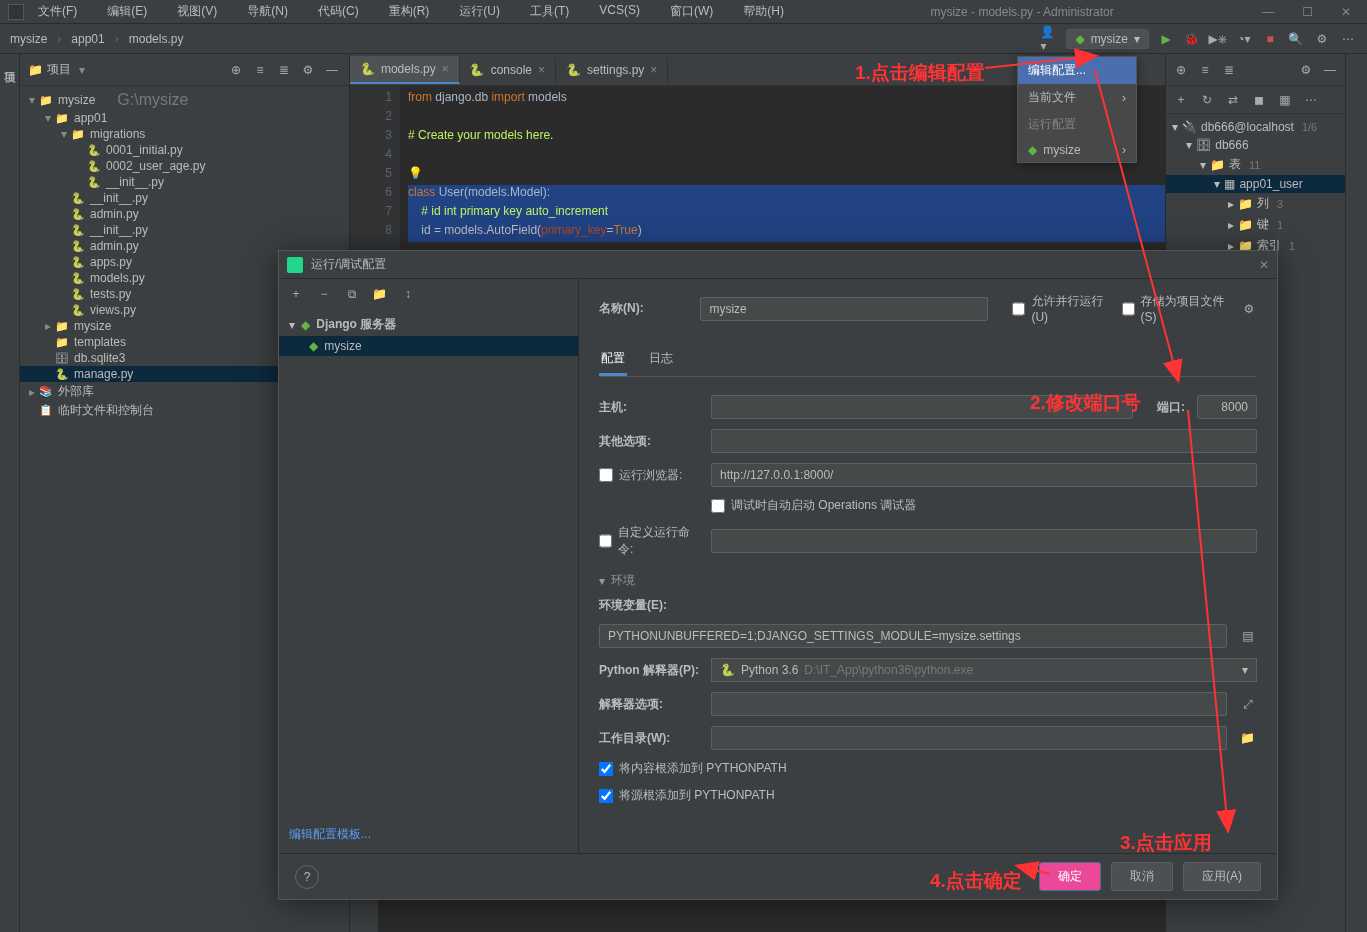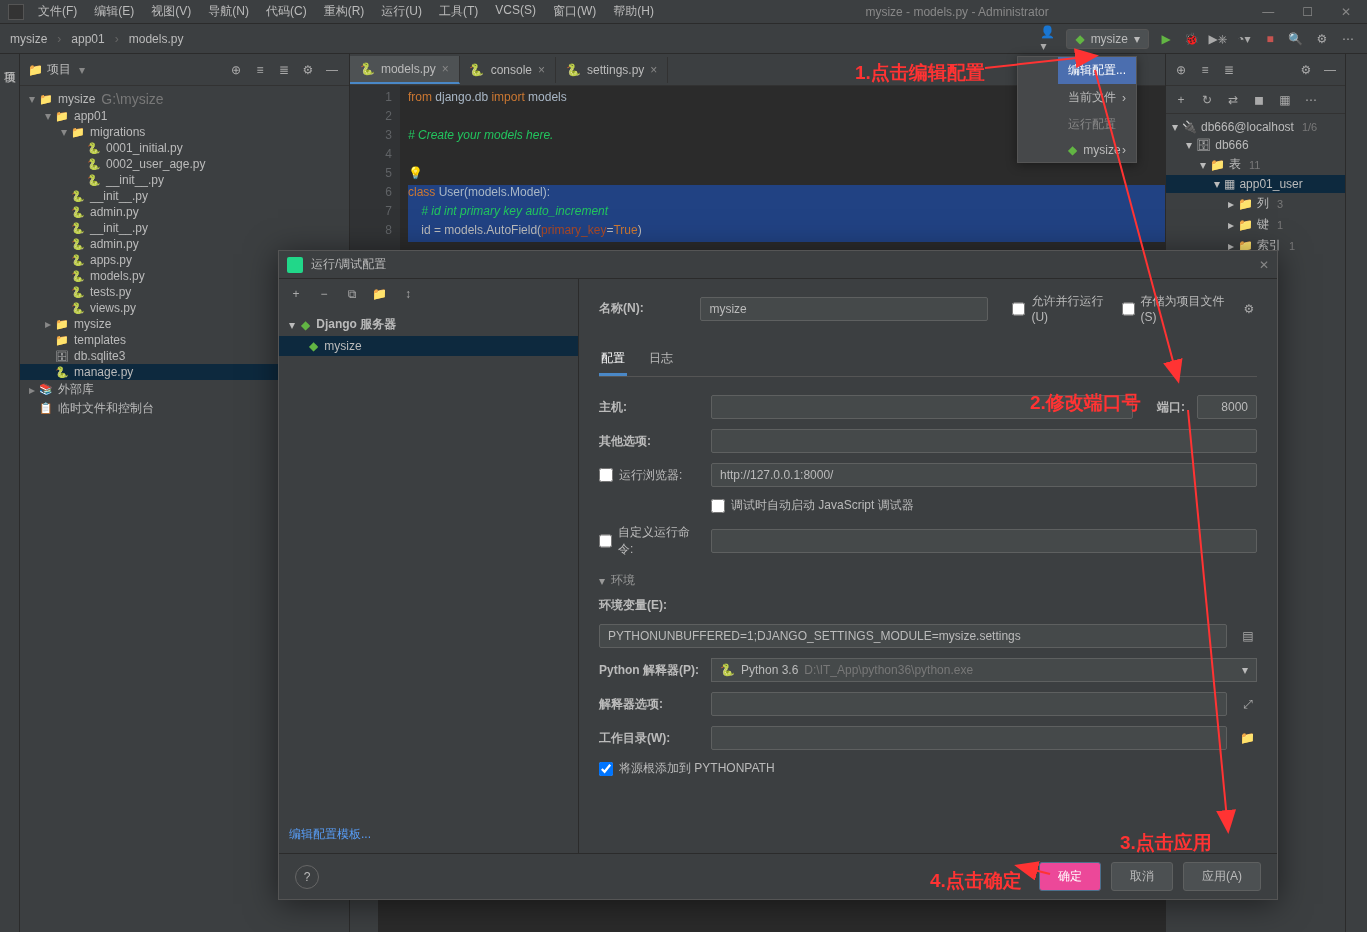--- a/index.html
+++ b/index.html
@@ -1,19 +1,19 @@
 <!DOCTYPE html>
 <html><head>
 <meta charset="utf-8">
 <style>
 *{margin:0;padding:0;box-sizing:border-box;font-family:"Segoe UI",Arial,sans-serif;font-size:12px;}
 body{background:#3c3f41;color:#bbb;width:1367px;height:932px;overflow:hidden;position:relative;}
 .titlebar{height:24px;background:#3c3f41;display:flex;align-items:center;padding:0 8px;border-bottom:1px solid #2b2b2b;}
 .titlebar .logo{width:16px;height:16px;background:#333;border:1px solid #555;margin-right:8px;}
-.titlebar .menu{display:flex;gap:5px;}
+.titlebar .menu{display:flex;gap:18px;}
 .titlebar .menu span{padding:2px 6px;cursor:pointer;}
 .titlebar .title{flex:1;text-align:center;color:#888;}
 .titlebar .win-controls{display:flex;gap:12px;color:#888;}
 .titlebar .win-controls span{padding:4px 8px;}
 .breadcrumb{height:30px;background:#3c3f41;display:flex;align-items:center;padding:0 10px;border-bottom:1px solid #2b2b2b;}
 .breadcrumb .crumb{display:flex;align-items:center;gap:4px;}
 .breadcrumb .sep{margin:0 6px;color:#666;}
 .breadcrumb .right{margin-left:auto;display:flex;align-items:center;gap:8px;}
 .breadcrumb .runconf{background:#4c5052;border:1px solid #555;padding:2px 8px;border-radius:3px;display:flex;align-items:center;gap:6px;}
 .icon-btn{width:18px;height:18px;display:inline-flex;align-items:center;justify-content:center;cursor:pointer;color:#aaa;}
@@ -21,33 +21,33 @@
 .left-gutter{width:20px;background:#3c3f41;border-right:1px solid #2b2b2b;display:flex;flex-direction:column;align-items:center;gap:8px;padding-top:8px;}
 .proj-header{height:32px;background:#3c3f41;display:flex;align-items:center;padding:0 8px;border-bottom:1px solid #323232;}
 .proj-header .label{display:flex;align-items:center;gap:4px;}
 .proj-header .tbtns{margin-left:auto;display:flex;gap:6px;}
 .left-panel{width:330px;background:#3c3f41;border-right:1px solid #2b2b2b;display:flex;flex-direction:column;}
 .tree{flex:1;overflow:auto;padding:4px 0;font-size:12px;}
 .tree-item{display:flex;align-items:center;padding:1px 4px;white-space:nowrap;cursor:pointer;}
 .tree-item.selected{background:#0d293e;}
 .tree-item .arrow{width:12px;display:inline-block;text-align:center;color:#888;}
 .tree-item .ficon{width:16px;height:14px;display:inline-flex;align-items:center;justify-content:center;margin-right:4px;font-size:11px;}
-.tree-item .ext{color:#787878;margin-left:6px;font-size:14px;}
+.tree-item .ext{color:#787878;margin-left:22px;font-size:16px;}
 .indent-0{padding-left:6px;}.indent-1{padding-left:22px;}.indent-2{padding-left:38px;}.indent-3{padding-left:54px;}
 .center-panel{flex:1;display:flex;flex-direction:column;background:#2b2b2b;position:relative;}
 .tabs{height:32px;background:#3c3f41;display:flex;align-items:center;border-bottom:1px solid #323232;}
 .tab{padding:6px 10px;display:flex;align-items:center;gap:6px;border-right:1px solid #323232;cursor:pointer;}
 .tab.active{background:#4e5254;border-bottom:2px solid #4a88c7;}
 .tab .close{color:#888;}
 .editor{flex:1;display:flex;background:#2b2b2b;font-family:Consolas,monospace;font-size:13px;}
 .gutter{width:50px;background:#313335;text-align:right;padding:4px 8px 0 0;color:#606366;}
 .gutter div{height:19px;}
 .code{flex:1;padding:4px 0 0 8px;}
 .code div{height:19px;white-space:pre;}
-.kw{color:#cc7832;}.cls{color:#a9b7c6;}.cmt{color:#22c55e;font-style:italic;}.param{color:#aa4926;}.val{color:#cc7832;}
+.kw{color:#cc7832;}.cls{color:#a9b7c6;}.cmt{color:#bef264;}.param{color:#aa4926;}.val{color:#cc7832;}
 .hl{background:#214283;}
 .terminal-panel{position:absolute;left:0;right:0;bottom:0;height:280px;background:#2b2b2b;border-top:1px solid #555;display:flex;flex-direction:column;}
 .term-tabs{height:28px;background:#3c3f41;display:flex;align-items:center;padding:0 10px;border-bottom:1px solid #323232;}
 .term-tab{padding:4px 10px;background:#515658;border-radius:2px;display:flex;align-items:center;gap:6px;}
 .term-body{flex:1;display:flex;}
 .term-gutter{width:28px;background:#3c3f41;display:flex;flex-direction:column;align-items:center;gap:8px;padding-top:8px;}
 .term-out{flex:1;padding:8px;font-family:Consolas,monospace;font-size:13px;color:#bbb;}
 .term-out div{line-height:20px;white-space:pre;}
 .prompt{color:#5f9e5f;}
 .right-panel{width:180px;background:#3c3f41;border-left:1px solid #2b2b2b;}
@@ -79,21 +79,21 @@
 .chk{display:flex;align-items:center;gap:6px;}
 .chk input{width:14px;height:14px;}
 .dlg-footer{height:46px;border-top:1px solid #2b2b2b;display:flex;align-items:center;padding:0 16px;gap:10px;}
 .dlg-footer .help{width:24px;height:24px;border:1px solid #666;border-radius:12px;display:flex;align-items:center;justify-content:center;}
 .dlg-footer .btns{margin-left:auto;display:flex;gap:10px;}
 .dlg-footer button{padding:5px 18px;background:#4c5052;border:1px solid #5e6060;color:#bbb;border-radius:3px;cursor:pointer;}
 .dlg-footer button.primary{background:#ec4899;border-color:#4c708c;color:#fff;}
 .section-label{color:#999;margin:4px 0 8px 0;display:flex;align-items:center;gap:6px;}
 .annotation{position:absolute;color:#ff3333;font-weight:bold;font-size:19px;z-index:200;pointer-events:none;}
 .arrow-svg{position:absolute;z-index:150;pointer-events:none;}
-.dropdown-menu{position:absolute;right:230px;top:56px;width:120px;background:#46484a;border:1px solid #555;z-index:90;box-shadow:0 2px 10px rgba(0,0,0,0.4);padding-left:40px;}
+.dropdown-menu{position:absolute;right:230px;top:56px;width:120px;background:#46484a;border:1px solid #555;z-index:90;box-shadow:0 2px 10px rgba(0,0,0,0.4);}
 .dropdown-menu .dd-item{padding:5px 10px;display:flex;align-items:center;justify-content:space-between;cursor:pointer;}
 .dropdown-menu .dd-item.hl{background:#4b6eaf;color:#fff;}
 </style>
 </head>
 <body>
 
 <div class="titlebar">
   <div class="logo"></div>
   <div class="menu" id="menus">
       <span>文件(F)</span>
@@ -487,21 +487,21 @@
       <div class="dlg-row">
           <div class="chk" style="width:100px;">
             <input type="checkbox" style="">
             <span>运行浏览器:</span>
           </div>
           <input type="text" style="flex: 1 1 0%;" value="http://127.0.0.1:8000/">
         </div>
       <div class="dlg-row" style="padding-left:112px;">
           <div class="chk">
             <input type="checkbox" style="">
-            <span>调试时自动启动 JavaScript 调试器</span>
+            <span>调试时自动启动 Operations 调试器</span>
           </div>
         </div>
       <div class="dlg-row">
           <div class="chk" style="width:100px;">
             <input type="checkbox" style="">
             <span>自定义运行命令:</span>
           </div>
           <input type="text" style="flex: 1 1 0%;">
         </div>
 
@@ -527,20 +527,26 @@
       </div>
       <div class="dlg-row">
           <label>解释器选项:</label>
           <input type="text" style="flex: 1 1 0%;">
           <span class="icon-btn">⤢</span>
         </div>
       <div class="dlg-row">
           <label>工作目录(W):</label>
           <input type="text" style="flex: 1 1 0%;">
           <span class="icon-btn">📁</span>
+        </div>
+      <div class="dlg-row">
+          <div class="chk">
+            <input type="checkbox" checked="" style="">
+            <span>将内容根添加到 PYTHONPATH</span>
+          </div>
         </div>
       <div class="dlg-row">
           <div class="chk">
             <input type="checkbox" checked="" style="">
             <span>将源根添加到 PYTHONPATH</span>
           </div>
         </div>
     </div>
   </div>
   <div class="dlg-footer">

